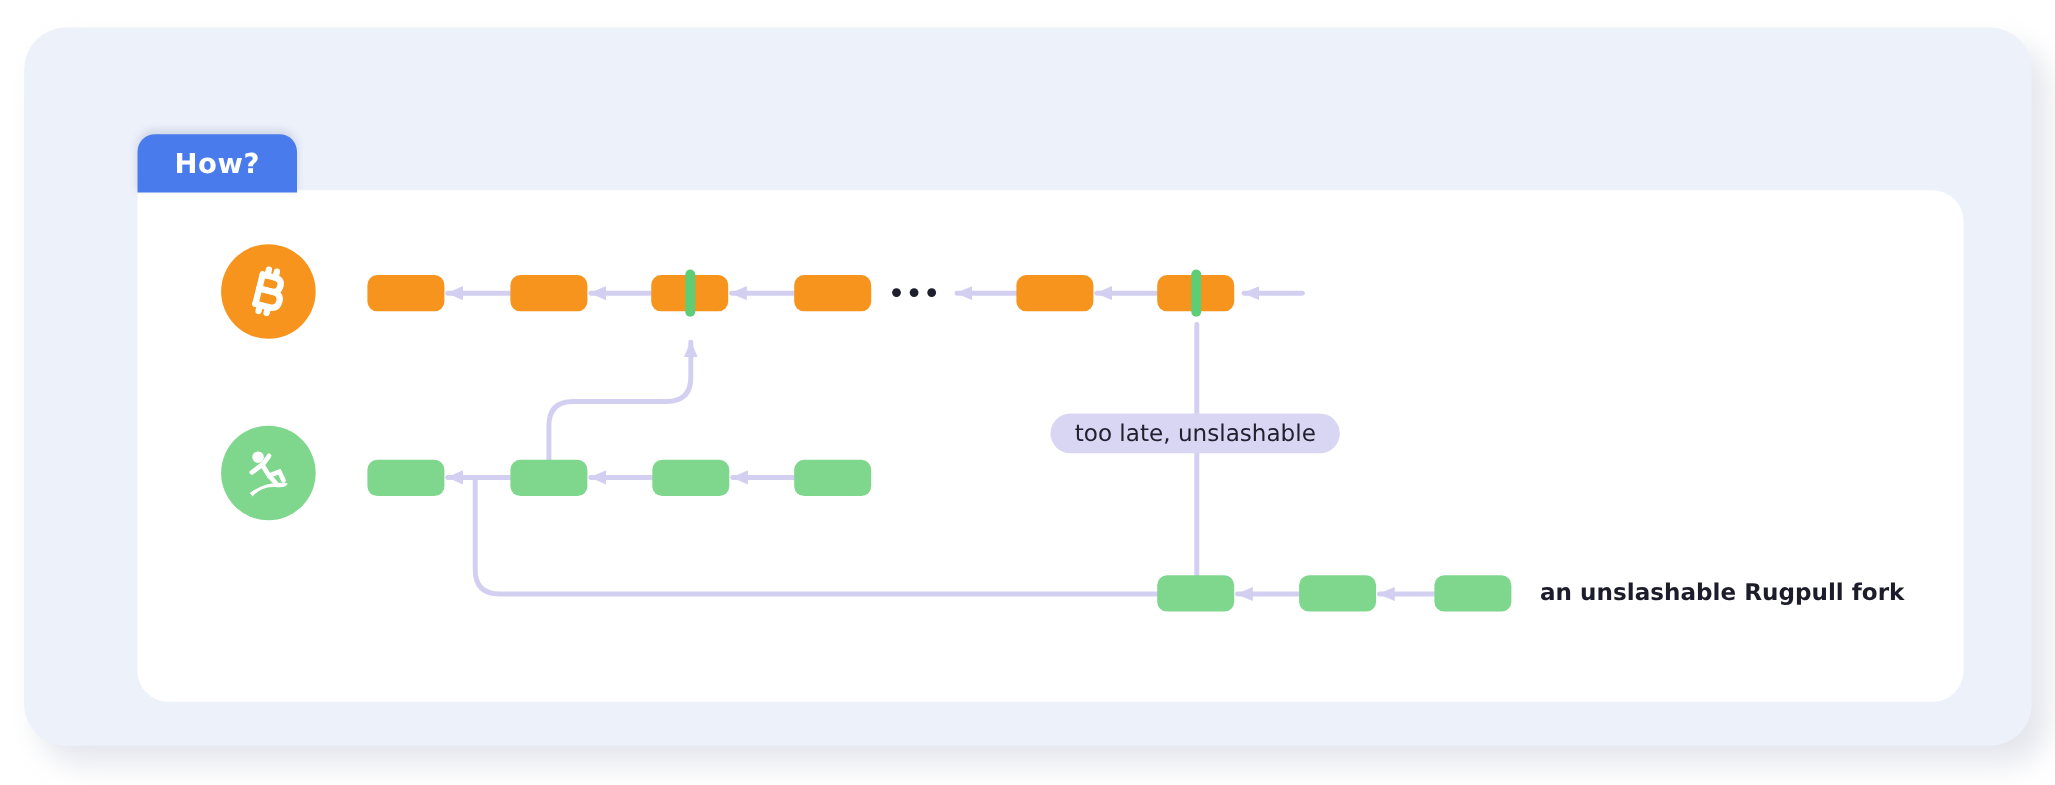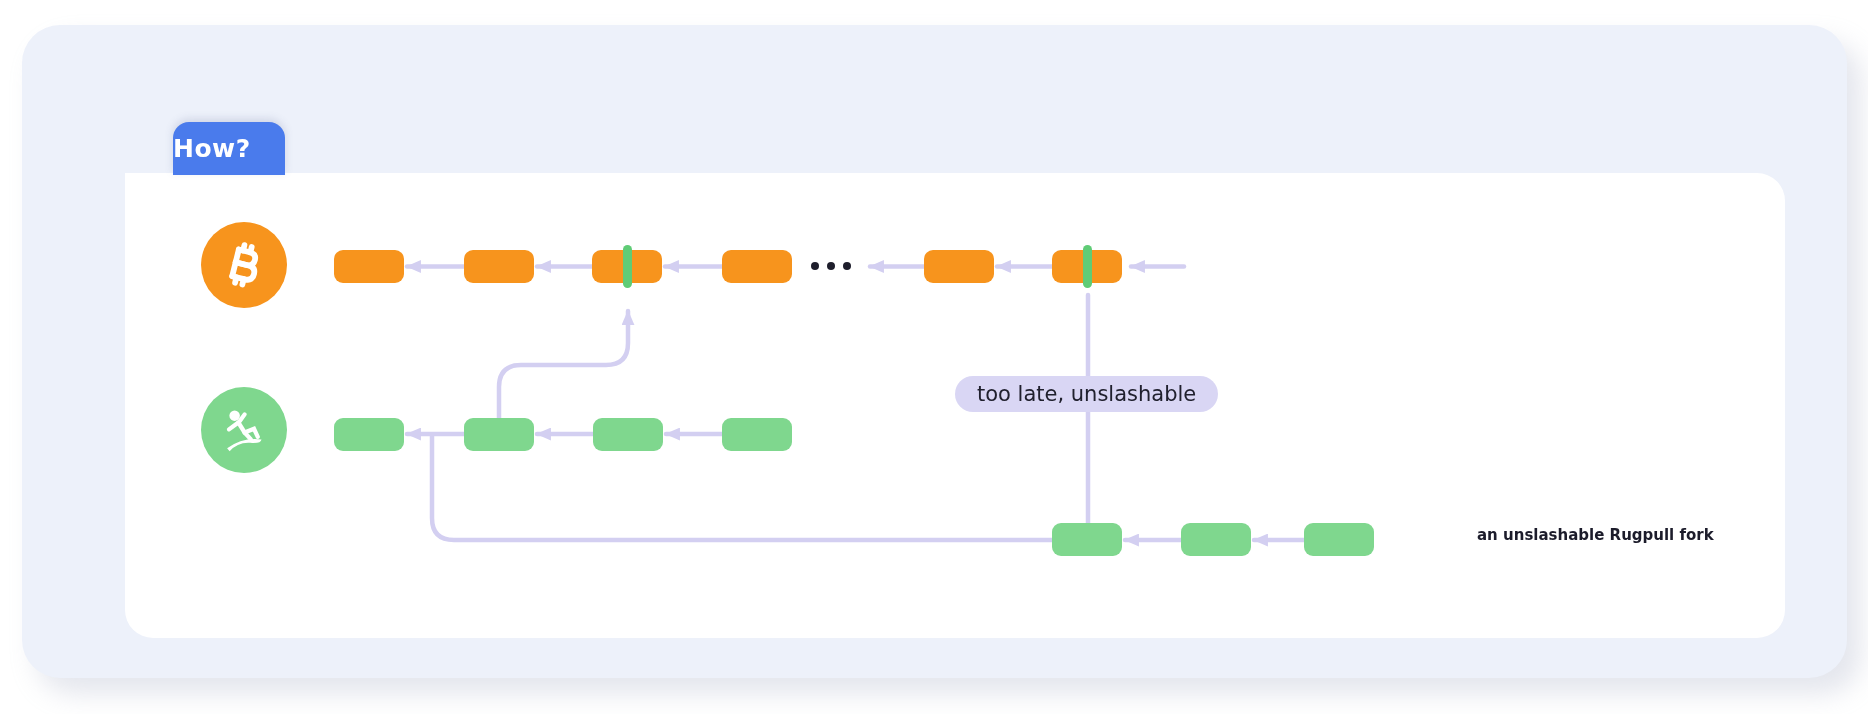--- a/index.html
+++ b/index.html
@@ -8,25 +8,25 @@
     width:1868px; height:714px; background:#ffffff;
     font-family:"DejaVu Sans","Liberation Sans",sans-serif;
     position:relative; overflow:hidden;
   }
   .panel {
     position:absolute; left:22px; top:25px; width:1825px; height:653px;
     background:#edf1fa; border-radius:38px;
     box-shadow:14px 16px 26px rgba(165,172,195,0.30);
   }
   .tab {
-    position:absolute; left:103px; top:97px; width:112px; height:53px;
+    position:absolute; left:103px; top:97px; width:145px; height:53px;
     background:#4a7bec; border-radius:16px 16px 0 0;
-    display:flex; align-items:center; 
+    display:flex; align-items:center; justify-content:center;
     color:#ffffff; font-size:25px; font-weight:600; letter-spacing:0.5px;
-    box-shadow:0 -3px 8px rgba(80,90,140,0.18); z-index:2;margin-left:48px;
+    box-shadow:0 -3px 8px rgba(80,90,140,0.18); z-index:2;
   }
   .card {
     position:absolute; left:103px; top:148px; width:1660px; height:465px;
     background:#ffffff; border-radius:0 28px 28px 28px; z-index:1;
   }
   .connectors { position:absolute; left:0; top:0; z-index:1; }
   .coin {
     position:absolute; width:86px; height:86px; border-radius:50%;
     display:flex; align-items:center; justify-content:center; z-index:2;
   }
@@ -48,22 +48,22 @@
   .dots i {
     width:8px; height:8px; border-radius:50%; background:#1e1e2c; display:block;
   }
   .pill {
     position:absolute; left:830px; top:203px; height:36px;
     background:#d9d6f4; border-radius:18px; padding:0 22px;
     display:inline-flex; align-items:center; justify-content:center;
     color:#20202e; font-size:21px; font-weight:500; white-space:nowrap; z-index:3;
   }
   .fork-label {
-    position:absolute; left:1352px; top:353px;
-    color:#1c1c2b; font-size:15px; font-weight:600; white-space:nowrap; z-index:3;
+    position:absolute; left:1275px; top:353px;
+    color:#1c1c2b; font-size:21px; font-weight:600; white-space:nowrap; z-index:3;
   }
 </style>
 </head>
 <body>
 
 <div class="panel">
 
   <div class="tab">
     <span>How?</span>
   </div>

